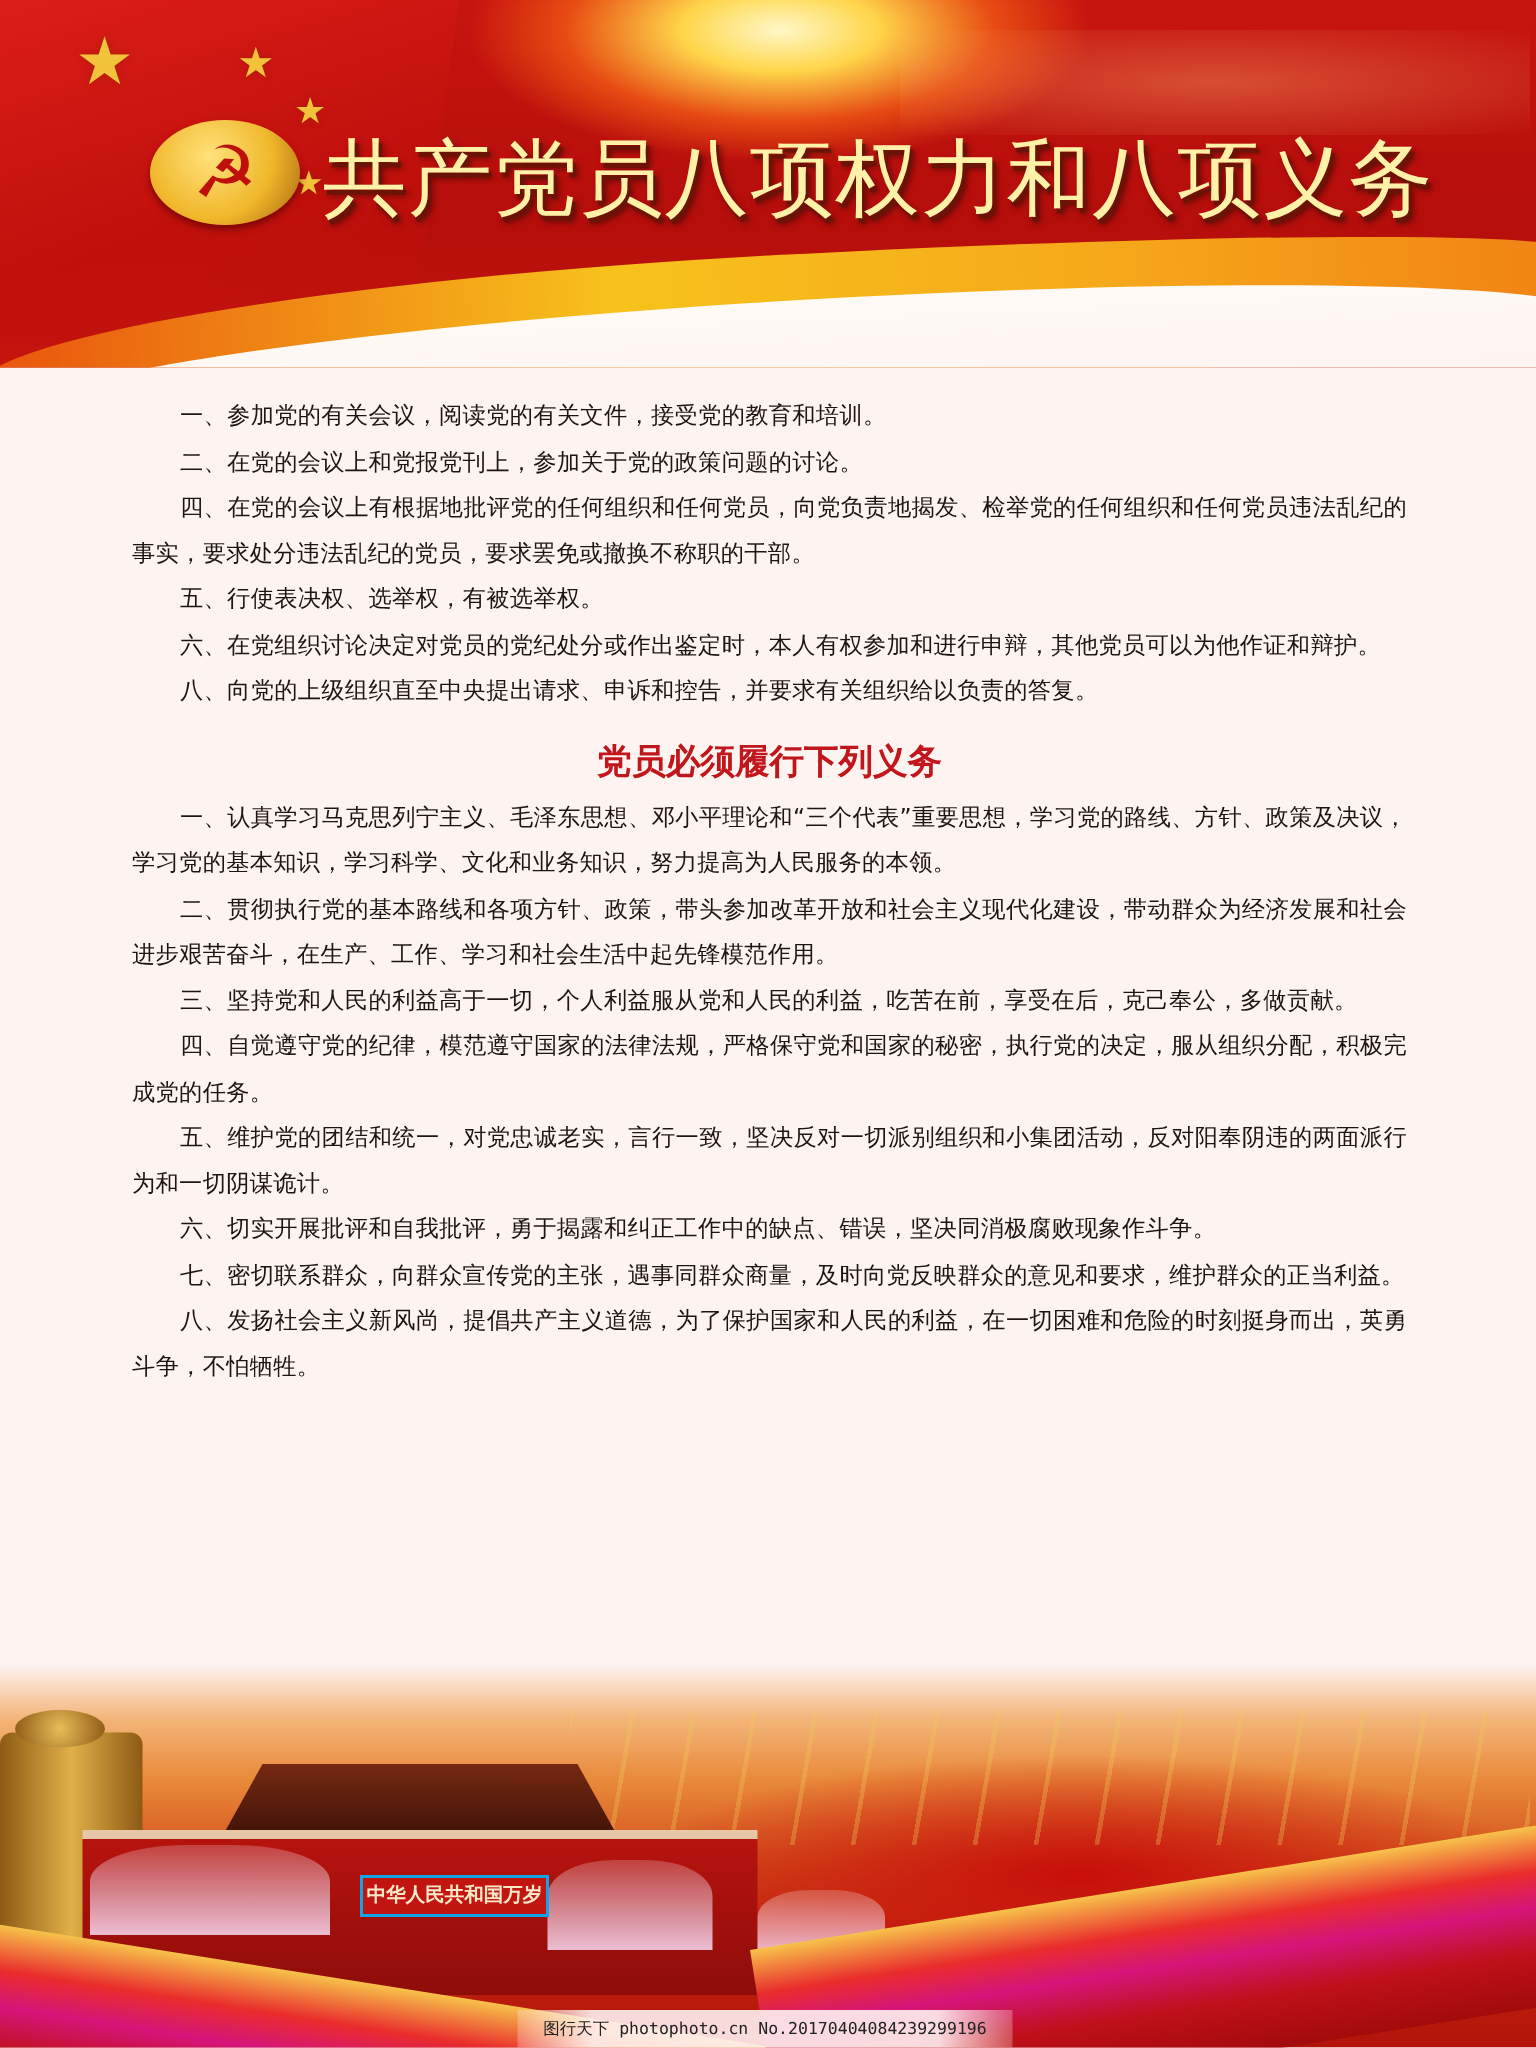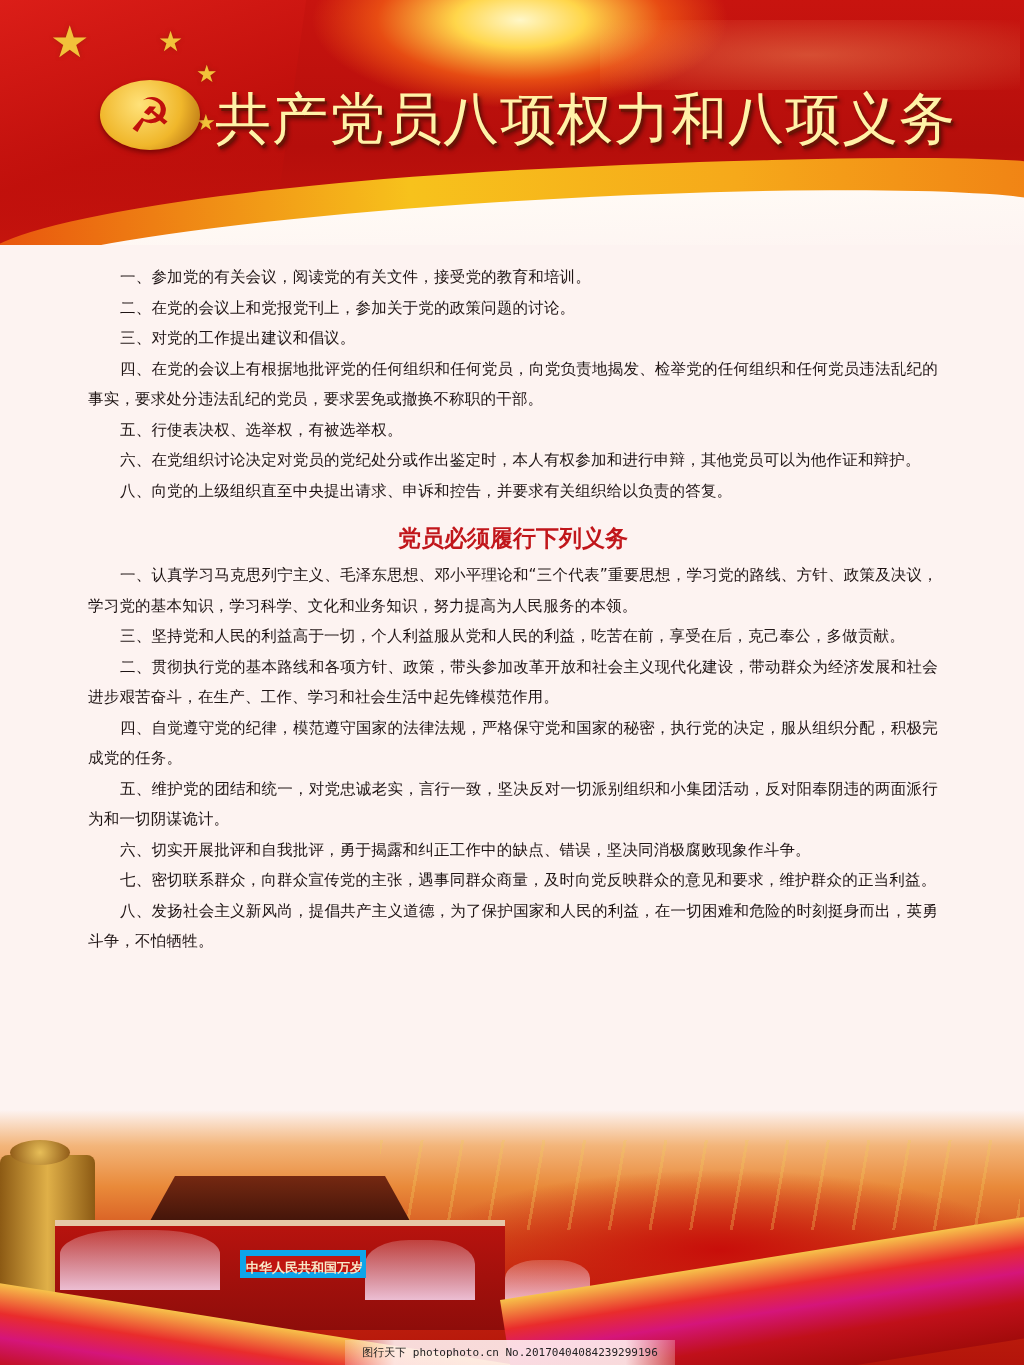--- a/index.html
+++ b/index.html
@@ -106,21 +106,21 @@
     background: linear-gradient(180deg, #b7130e, #8e0d0a);
     border-top: 6px solid #e6c7a8;
   }
   .gate-roof {
     position: absolute; left: 130px; top: 60px; width: 300px; height: 60px;
     background: linear-gradient(180deg, #7c2b12, #3a1108);
     clip-path: polygon(5% 100%, 15% 10%, 85% 10%, 95% 100%);
   }
   .gate-sign {
     position: absolute; left: 240px; top: 1250px; width: 126px; height: 28px;
-    background: #c01510; border: 6px solid #0ea5e9;
+    background: #c01510; border: 2px solid #0ea5e9;
     color: #f8e8c8; font-size: 13px; line-height: 24px; text-align: center;
     font-family: "DejaVu Serif", "Liberation Serif", serif; font-weight: bold;
     white-space: nowrap; z-index: 3;
   }
   .fountain {
     position: absolute; height: 60px; border-radius: 40% 40% 0 0;
     background: linear-gradient(180deg, rgba(255,255,255,0.2), rgba(250,220,245,0.85));
   }
   .ribbon-left {
     position: absolute; left: -20px; top: 170px; width: 560px; height: 120px;
@@ -173,31 +173,30 @@
   <div class="ribbon-left"></div>
   <div class="ribbon-right"></div>
 </div>
 <div class="gate-sign">中华人民共和国万岁</div>
 <div class="watermark">图行天下 photophoto.cn  No.20170404084239299196</div>
 
 <div class="content">
   <div>
     <p class="para">一、参加党的有关会议，阅读党的有关文件，接受党的教育和培训。</p>
     <p class="para">二、在党的会议上和党报党刊上，参加关于党的政策问题的讨论。</p>
-    <p class="para">三、对党的工作提出建议和倡议。</p>
     <p class="para">四、在党的会议上有根据地批评党的任何组织和任何党员，向党负责地揭发、检举党的任何组织和任何党员违法乱纪的事实，要求处分违法乱纪的党员，要求罢免或撤换不称职的干部。</p>
     <p class="para">五、行使表决权、选举权，有被选举权。</p>
     <p class="para">六、在党组织讨论决定对党员的党纪处分或作出鉴定时，本人有权参加和进行申辩，其他党员可以为他作证和辩护。</p>
     <p class="para">八、向党的上级组织直至中央提出请求、申诉和控告，并要求有关组织给以负责的答复。</p>
   </div>
 
   <div class="section-title sec2">党员必须履行下列义务</div>
   <div>
     <p class="para">一、认真学习马克思列宁主义、毛泽东思想、邓小平理论和“三个代表”重要思想，学习党的路线、方针、政策及决议，学习党的基本知识，学习科学、文化和业务知识，努力提高为人民服务的本领。</p>
+    <p class="para">二、贯彻执行党的基本路线和各项方针、政策，带头参加改革开放和社会主义现代化建设，带动群众为经济发展和社会进步艰苦奋斗，在生产、工作、学习和社会生活中起先锋模范作用。</p>
     <p class="para">三、坚持党和人民的利益高于一切，个人利益服从党和人民的利益，吃苦在前，享受在后，克己奉公，多做贡献。</p>
-    <p class="para">二、贯彻执行党的基本路线和各项方针、政策，带头参加改革开放和社会主义现代化建设，带动群众为经济发展和社会进步艰苦奋斗，在生产、工作、学习和社会生活中起先锋模范作用。</p>
     <p class="para">四、自觉遵守党的纪律，模范遵守国家的法律法规，严格保守党和国家的秘密，执行党的决定，服从组织分配，积极完成党的任务。</p>
     <p class="para">五、维护党的团结和统一，对党忠诚老实，言行一致，坚决反对一切派别组织和小集团活动，反对阳奉阴违的两面派行为和一切阴谋诡计。</p>
     <p class="para">六、切实开展批评和自我批评，勇于揭露和纠正工作中的缺点、错误，坚决同消极腐败现象作斗争。</p>
     <p class="para">七、密切联系群众，向群众宣传党的主张，遇事同群众商量，及时向党反映群众的意见和要求，维护群众的正当利益。</p>
     <p class="para">八、发扬社会主义新风尚，提倡共产主义道德，为了保护国家和人民的利益，在一切困难和危险的时刻挺身而出，英勇斗争，不怕牺牲。</p>
   </div>
 </div>
 
 </body></html>

